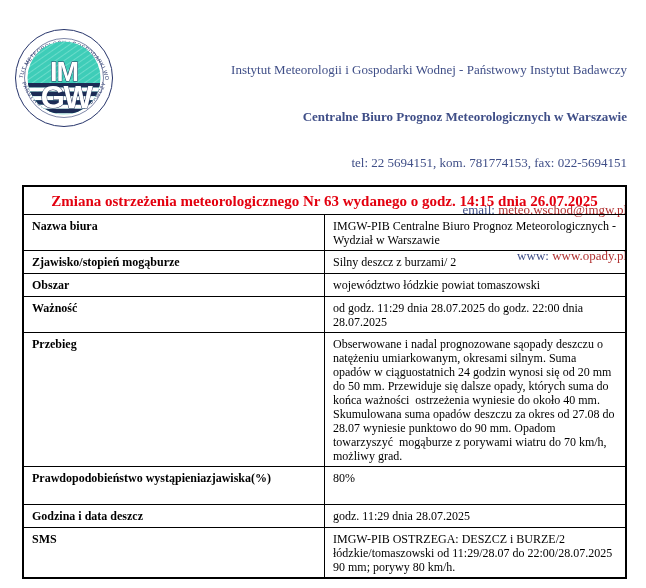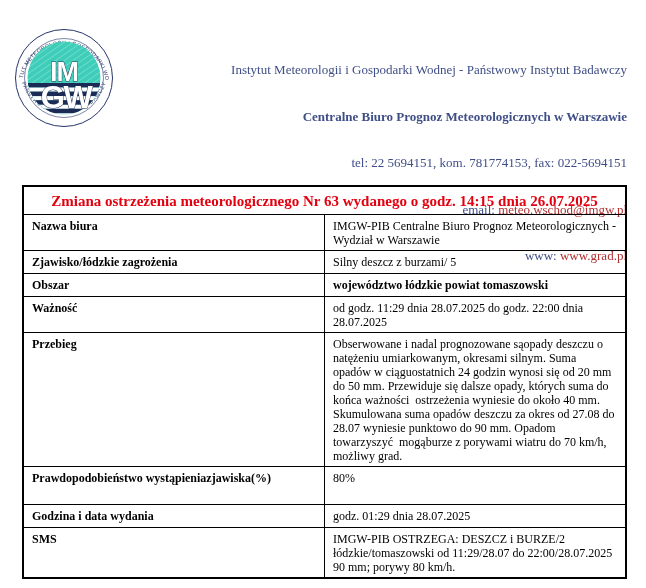--- a/index.html
+++ b/index.html
@@ -31,21 +31,21 @@
     border:1px solid #000; vertical-align:top; padding:4px 8px 3px 8px;
     overflow:hidden;
   }
   td.cell-label { width:145px; font-weight:bold; line-height:14.5px; }
   td.cell-value { line-height:14px; white-space:pre-wrap; }
   tr.title-row td {
     text-align:center; color:#e3000f; font-weight:bold; font-size:15px;
     padding:6px 2px 5px 2px; line-height:16px;
   }
   tr.row-single td { height:15px;margin-left:14px; }
-  .bold-value { font-weight:bold; }
+  .bold-value { font-weight:normal; }
 </style>
 </head>
 <body>
 
 <div class="logo-wrap">
   <svg width="100" height="100" viewBox="0 0 100 100">
     <defs>
       <clipPath id="innerCircle">
           <circle cx="50" cy="50" r="36.5"></circle>
         </clipPath>
@@ -83,56 +83,56 @@
     <text x="50" y="53" text-anchor="middle" font-family="Liberation Sans, sans-serif" font-weight="bold" font-size="27" fill="#ffffff" stroke="#1c2b55" stroke-width="0.9" paint-order="stroke" letter-spacing="-1">IM</text>
     <text x="52" y="80" text-anchor="middle" font-family="Liberation Sans, sans-serif" font-weight="bold" font-size="31" fill="#ffffff" stroke="#1c2b55" stroke-width="1" paint-order="stroke" letter-spacing="-1.5">GW</text>
   </svg>
 </div>
 
 <div class="header-text">
   <div>Instytut Meteorologii i Gospodarki Wodnej - Państwowy Instytut Badawczy</div>
   <div class="hl-bold">Centralne Biuro Prognoz Meteorologicznych w Warszawie</div>
   <div>tel: 22 5694151, kom. 781774153, fax: 022-5694151</div>
   <div><span>email: </span><a href="#" class="hl-link">meteo.wschod@imgw.pl</a></div>
-  <div><span>www: </span><a href="#" class="hl-link">www.grad.pl</a></div>
+  <div><span>www: </span><a href="#" class="hl-link">www.opady.pl</a></div>
 </div>
 
 <div class="doc">
   <table class="warning">
     <tbody>
         <tr class="title-row">
       <td colspan="2">Zmiana ostrzeżenia meteorologicznego Nr 63 wydanego o godz. 14:15 dnia 26.07.2025</td>
     </tr>
     <tr class="row-single">
       <td class="cell-label">Nazwa biura</td>
       <td class="cell-value">IMGW-PIB Centralne Biuro Prognoz Meteorologicznych - Wydział w Warszawie</td>
     </tr>
     <tr class="row-single">
-      <td class="cell-label">Zjawisko/łódzkie zagrożenia</td>
-      <td class="cell-value">Silny deszcz z burzami/ 5</td>
+      <td class="cell-label">Zjawisko/stopień mogąburze</td>
+      <td class="cell-value">Silny deszcz z burzami/ 2</td>
     </tr>
     <tr class="row-single">
       <td class="cell-label">Obszar</td>
       <td class="cell-value bold-value">województwo łódzkie powiat tomaszowski</td>
     </tr>
     <tr class="row-single">
       <td class="cell-label">Ważność</td>
       <td class="cell-value">od godz. 11:29 dnia 28.07.2025 do godz. 22:00 dnia 28.07.2025</td>
     </tr>
     <tr>
       <td class="cell-label">Przebieg</td>
       <td class="cell-value">Obserwowane i nadal prognozowane sąopady deszczu o natężeniu umiarkowanym, okresami silnym. Suma opadów w ciąguostatnich 24 godzin wynosi się od 20 mm do 50 mm. Przewiduje się dalsze opady, których suma do końca ważności  ostrzeżenia wyniesie do około 40 mm. Skumulowana suma opadów deszczu za okres od 27.08 do 28.07 wyniesie punktowo do 90 mm. Opadom towarzyszyć  mogąburze z porywami wiatru do 70 km/h, możliwy grad.</td>
     </tr>
     <tr>
       <td class="cell-label" style="height:30px">Prawdopodobieństwo wystąpieniazjawiska(%)</td>
       <td class="cell-value">80%</td>
     </tr>
     <tr class="row-single">
-      <td class="cell-label">Godzina i data wydania</td>
-      <td class="cell-value">godz. 01:29 dnia 28.07.2025</td>
+      <td class="cell-label">Godzina i data deszcz</td>
+      <td class="cell-value">godz. 11:29 dnia 28.07.2025</td>
     </tr>
     <tr>
       <td class="cell-label" style="height:28px">SMS</td>
       <td class="cell-value">IMGW-PIB OSTRZEGA: DESZCZ i BURZE/2 łódzkie/tomaszowski od 11:29/28.07 do 22:00/28.07.2025 90 mm; porywy 80 km/h.</td>
     </tr>
   </tbody>
     </table>
 
 </div>
 

